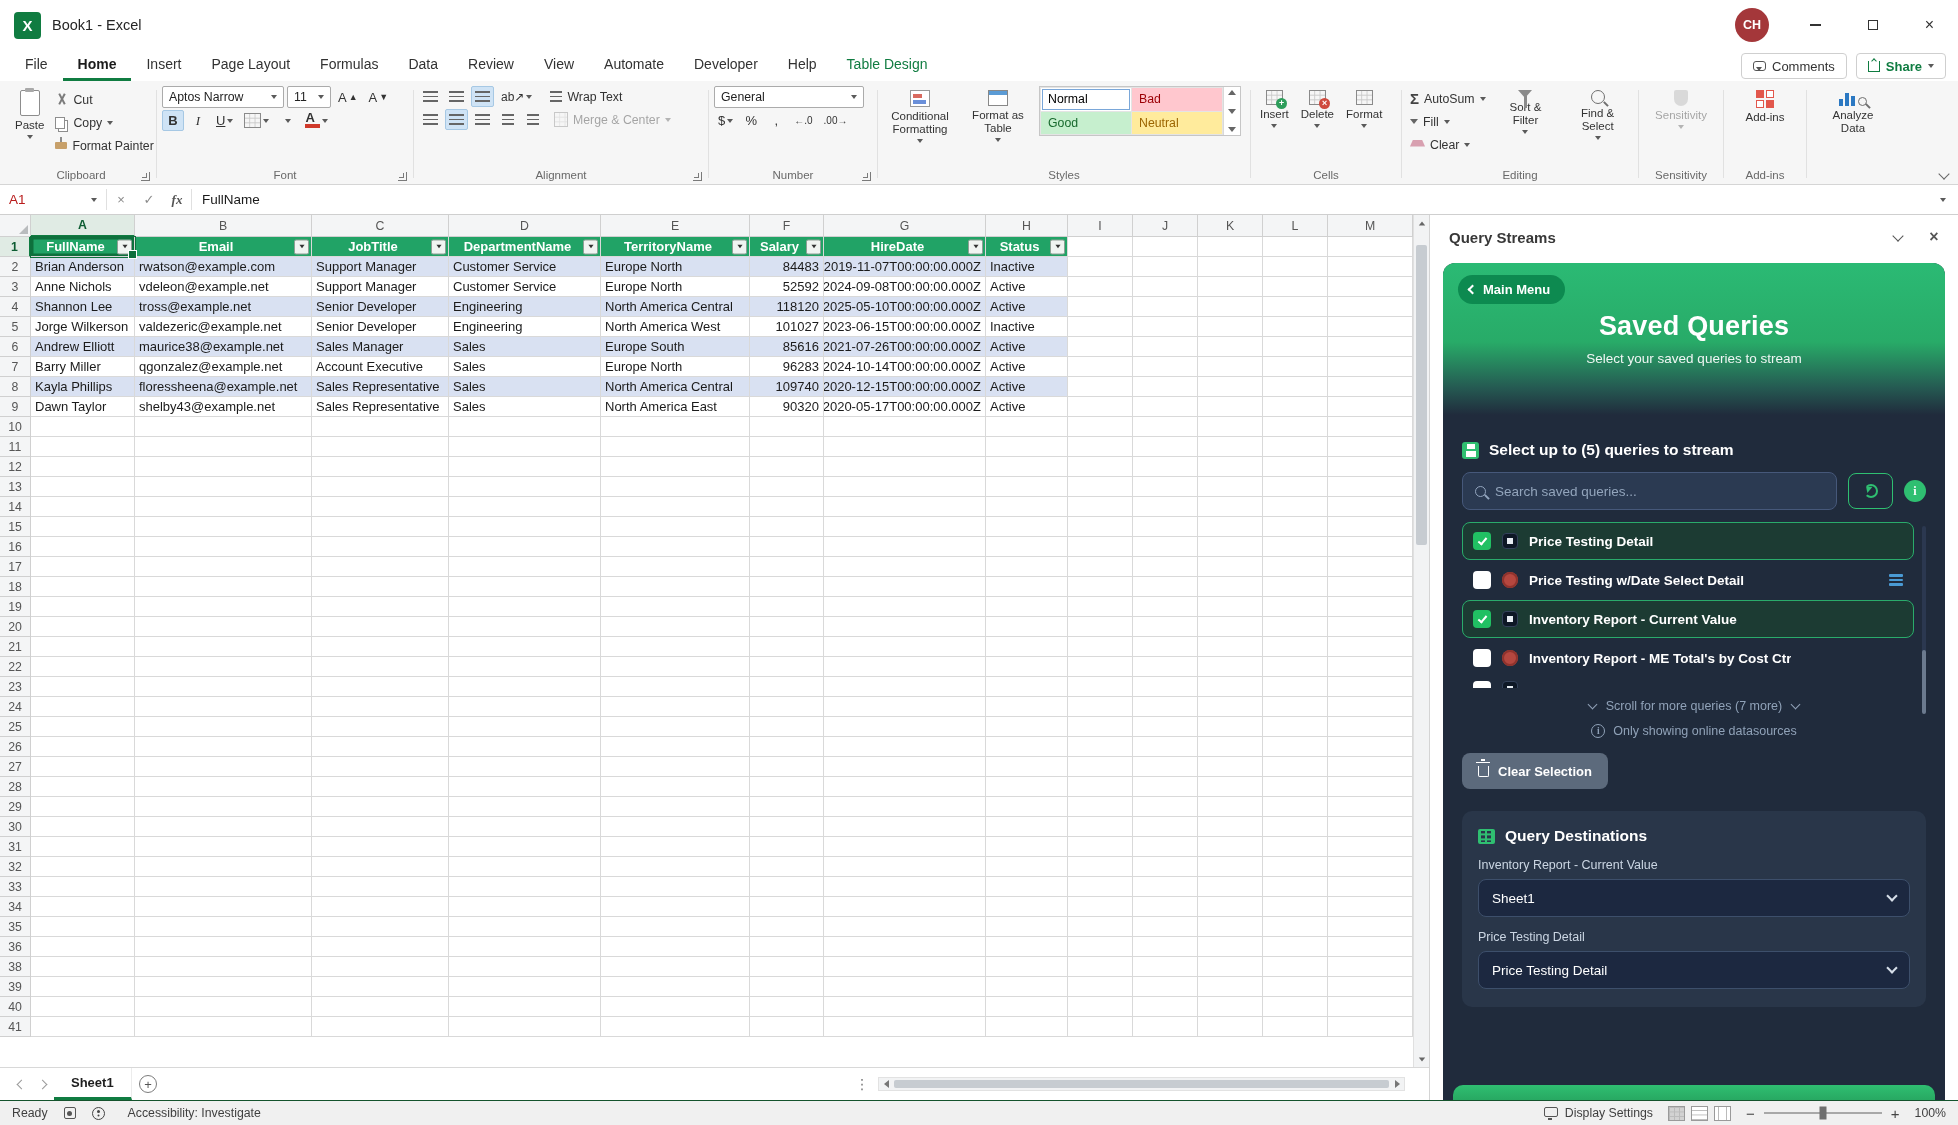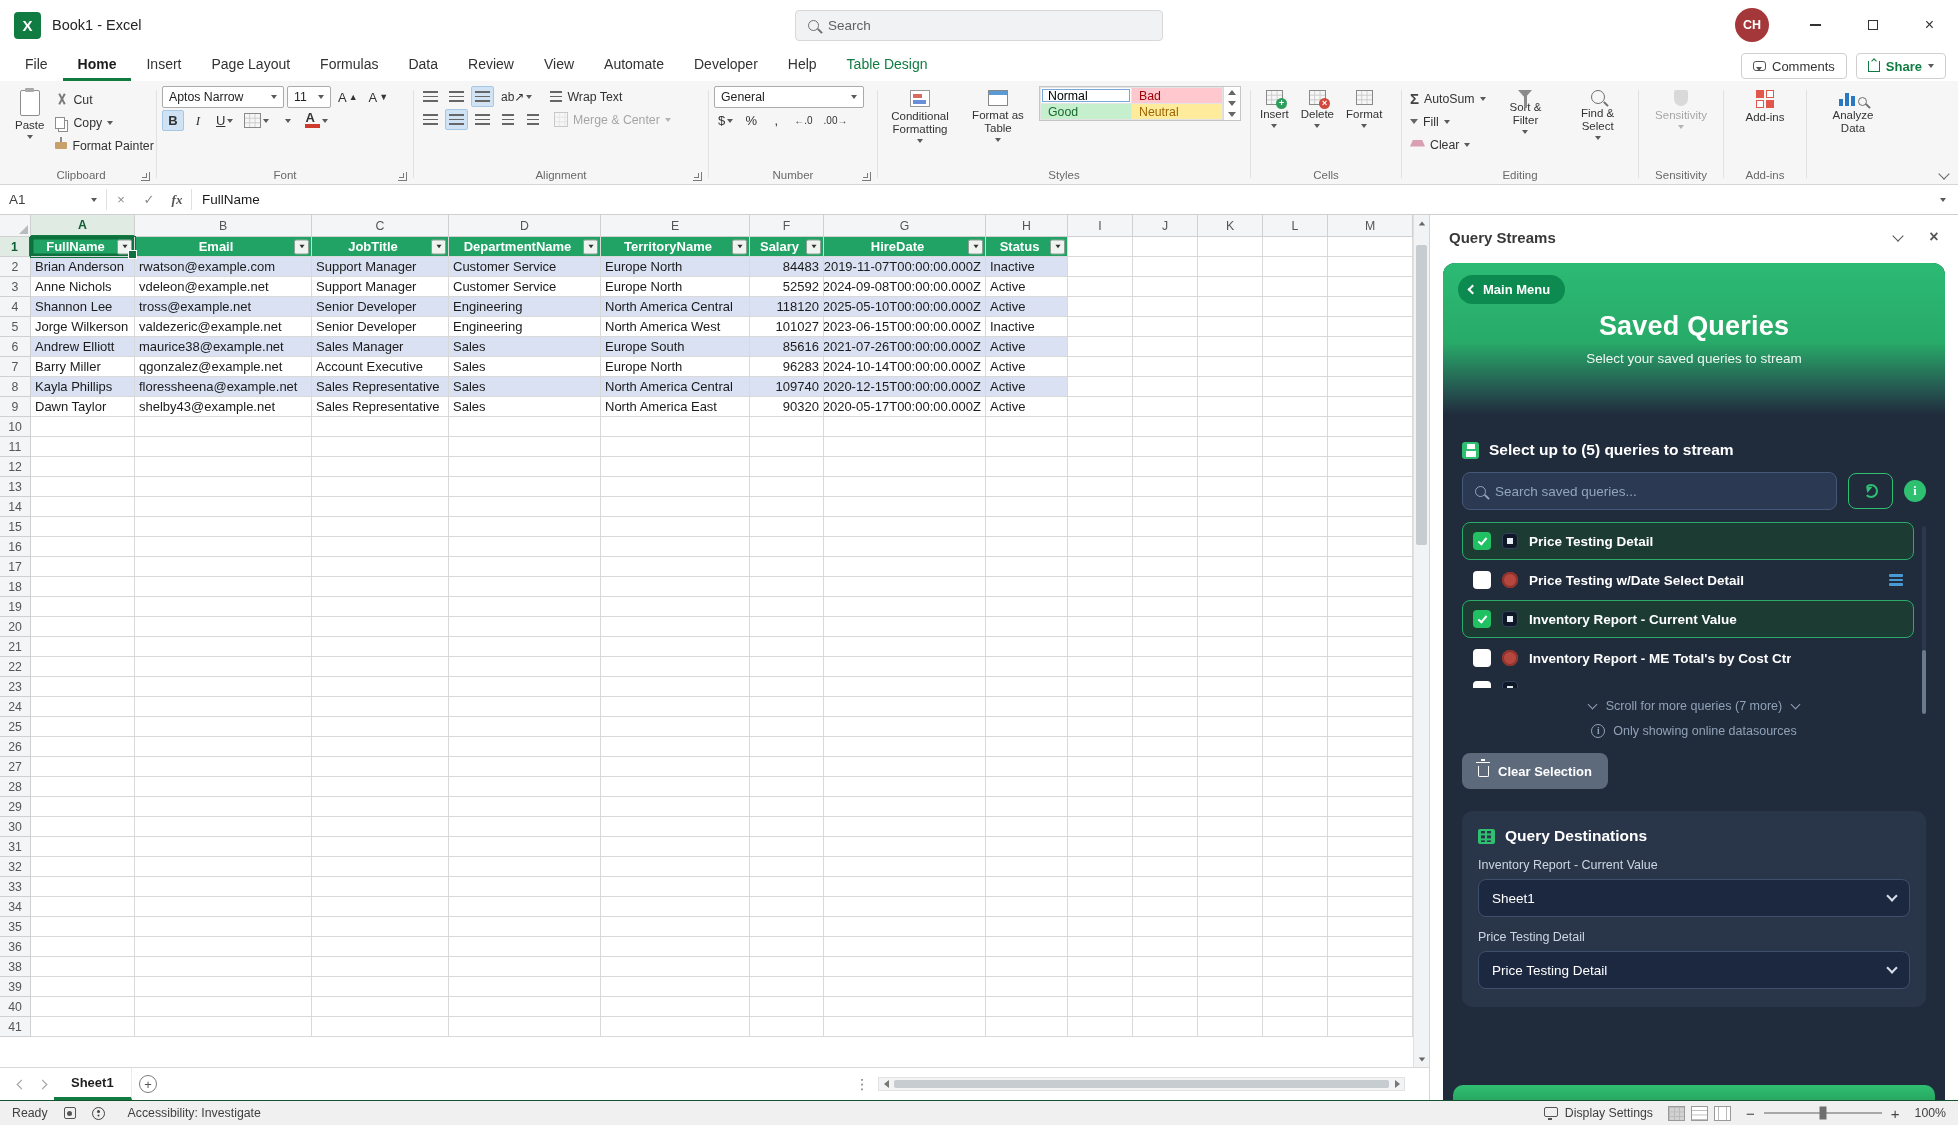--- a/index.html
+++ b/index.html
@@ -73,36 +73,36 @@
   .cf-ico { width:20px; height:17px; border:1px solid #999; background:#fff; position:relative; }
   .cf-ico::before { content:''; position:absolute; left:2px; top:3px; width:9px; height:3.5px; background:#d96a5f; }
   .cf-ico::after { content:''; position:absolute; left:2px; top:9px; width:13px; height:3.5px; background:#6a8fd9; }
   .fat-ico { width:20px; height:16px; border:1px solid #888; background:linear-gradient(#5b9bd5 0 4px, #fff 4px), linear-gradient(90deg,#ccc 1px,transparent 1px); background-size:100% 100%, 6.3px 100%; }
   .shield { width:14px; height:16px; background:#b3b3b3; border-radius:2px 2px 7px 7px; }
   .addins-ico { display:grid; grid-template-columns:8px 8px; grid-gap:2px; }
   .addins-ico i { width:8px; height:8px; background:#e2574c; }
   .addins-ico i.lt { background:#fff; border:1.4px solid #e2574c; }
   .chartico { display:flex; align-items:flex-end; gap:2px; height:16px; }
   .chartico i { width:4px; background:#2b78c2; display:block; }
-  .gal { width:202px; display:flex; border:1px solid #c6c6c6; background:#fff; height:35px; }
+  .gal { width:202px; display:flex; border:1px solid #c6c6c6; background:#fff; height:50px; }
   .gal-cells { flex:1; display:grid; grid-template-columns:1fr 1fr; grid-auto-rows:1fr; gap:1px; background:#e4e4e4; padding:1px; }
   .gcell { background:#fff; display:flex; align-items:center; padding-left:7px; font-size:12.3px; }
   .gcell.normal { outline:1.6px solid #7aa7d9; outline-offset:-2px; }
   .gcell.bad { background:#ffc7ce; color:#9c0006; }
   .gcell.good { background:#c6efce; color:#186a2e; }
   .gcell.neutral { background:#ffeb9c; color:#9c6500; }
   .gal-scroll { width:17px; border-left:1px solid #d9d9d9; display:flex; flex-direction:column; align-items:center; justify-content:space-between; padding:3px 0; }
   .tri-up { width:0;height:0;border-left:4px solid transparent;border-right:4px solid transparent;border-bottom:5px solid #666; }
   .tri-dn { width:0;height:0;border-left:4px solid transparent;border-right:4px solid transparent;border-top:5px solid #666; }
   .gal-more { width:9px; height:2px; background:#666; box-shadow:0 -3px 0 #666; margin-bottom:2px; }
   .collapse-chv { position:absolute; right:10px; bottom:6px; width:8px; height:8px; border-right:1.8px solid #666; border-bottom:1.8px solid #666; transform:rotate(45deg); }
 
   
   .formulabar { height:30px; background:#fff; border-bottom:1px solid #cfcfcf; display:flex; align-items:stretch; flex:none; }
-  .namebox { width:106px; display:flex; align-items:center; justify-content:space-between; padding:0 9px; font-size:13.5px; color:#404040; }
+  .namebox { width:106px; display:flex; align-items:center; justify-content:space-between; padding:0 9px; font-size:13.5px; color:#b91c1c; }
   .fb-div { width:1px; background:#e0e0e0; margin:4px 0; }
   .fb-btn { width:28px; display:flex; align-items:center; justify-content:center; color:#8a8a8a; font-size:13px; }
   .fb-btn.fx { color:#555; font-style:italic; font-family:"Liberation Serif",serif; font-weight:700; }
   .fb-content { flex:1; display:flex; align-items:center; padding-left:10px; font-size:13.5px; color:#1a1a1a; }
   .fb-exp { width:30px; display:flex; align-items:center; justify-content:center; }
 
   
   .main { flex:1; display:flex; min-height:0; }
   .sheet-col { width:1429px; flex:none; display:flex; flex-direction:column; }
   .grid-wrap { flex:1; position:relative; overflow:hidden; background:#fff; }
@@ -223,24 +223,20 @@
   .green-strip { position:absolute; left:10px; right:10px; bottom:0; height:15px; background:linear-gradient(180deg,#2FBF71,#28A862); border-radius:10px 10px 0 0; }
 </style>
 </head>
 <body>
 
 <div class="app">
 
   <div class="titlebar">
     <div class="xlicon">X</div>
     <div class="title-text">Book1 - Excel</div>
-    <div class="tb-search">
-      <span class="mag"></span>
-      <span>Search</span>
-    </div>
     <div class="tb-right">
       <div class="avatar">CH</div>
       <div class="winbtn">
           <span class="minbar"></span>
         </div>
       <div class="winbtn">
           <span class="maxbox"></span>
         </div>
       <div class="winbtn">
           <span>×</span>

